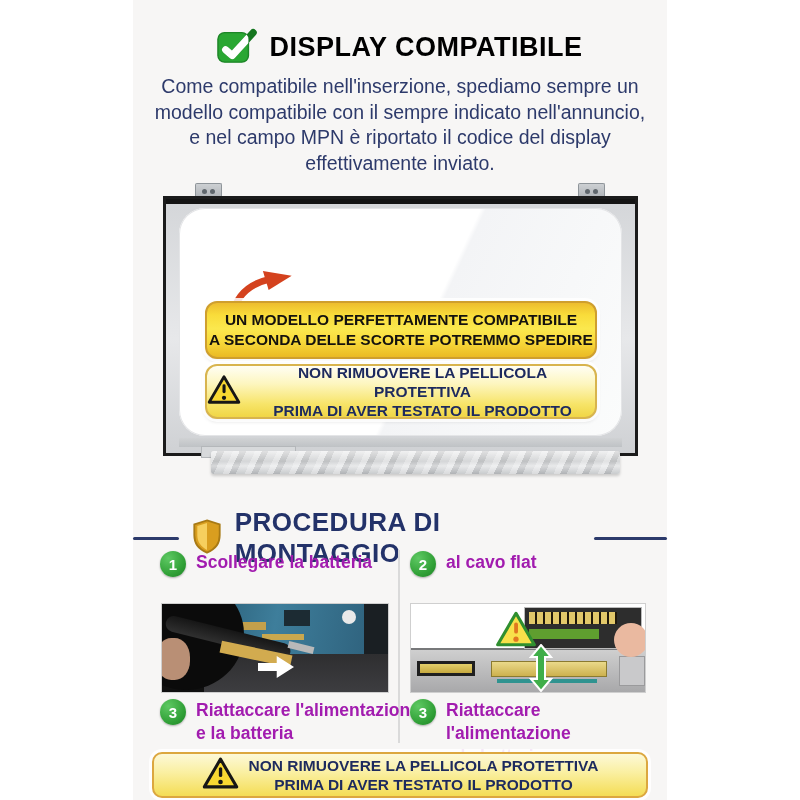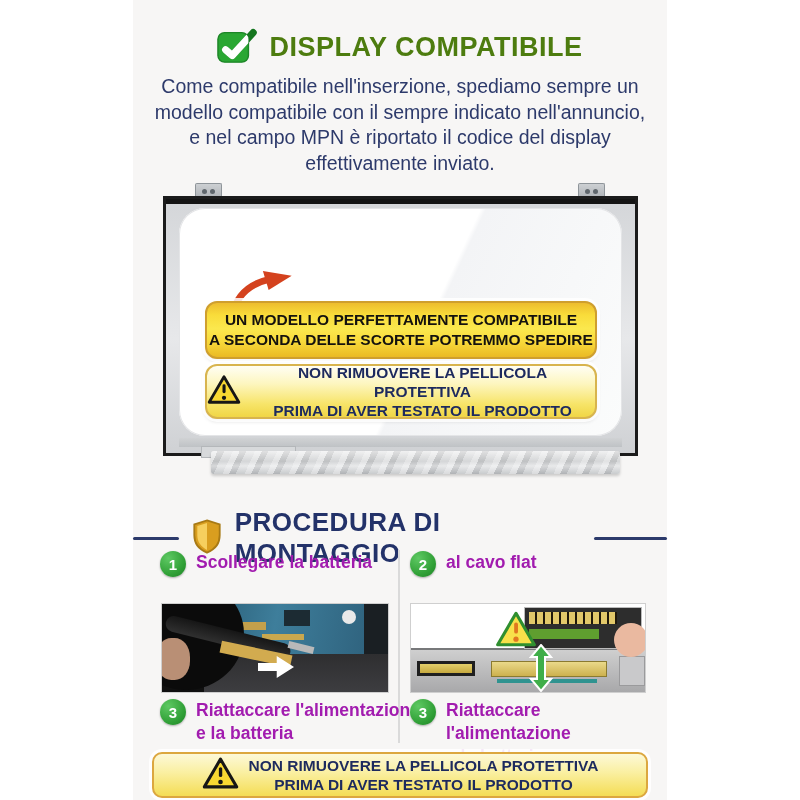--- a/index.html
+++ b/index.html
@@ -2,21 +2,21 @@
 <html><head>
 <meta charset="utf-8">
 <style>
   html,body{margin:0;padding:0;background:#ffffff;}
   .page{position:relative;width:800px;height:800px;margin:0 auto;background:#ffffff;
         font-family:"Liberation Sans",sans-serif;overflow:hidden;}
   .content{position:absolute;left:133px;top:0;width:534px;height:800px;background:#f7f6f5;}
 
   
   .header-row{position:absolute;top:26px;left:0;width:100%;display:flex;align-items:center;justify-content:center;gap:12px;}
-  .header-title{font-size:27px;font-weight:bold;color:#4d7c0f;letter-spacing:.5px;}
+  .header-title{font-size:27px;font-weight:bold;color:#000000;letter-spacing:.5px;}
 
   
   .intro{position:absolute;top:74px;left:0;width:100%;text-align:center;color:#2d3a6b;font-size:19.5px;line-height:25.5px;}
   .intro div{white-space:nowrap;}
 
   
   .panel-wrap{position:absolute;left:30px;top:183px;width:475px;height:294px;}
   .bracket{position:absolute;top:0;width:27px;height:15px;background:linear-gradient(#cdd0d3,#aeb2b6);
            border:1px solid #8f959a;border-bottom:none;border-radius:2px 2px 0 0;box-sizing:border-box;
            display:flex;align-items:center;justify-content:center;gap:3px;}

